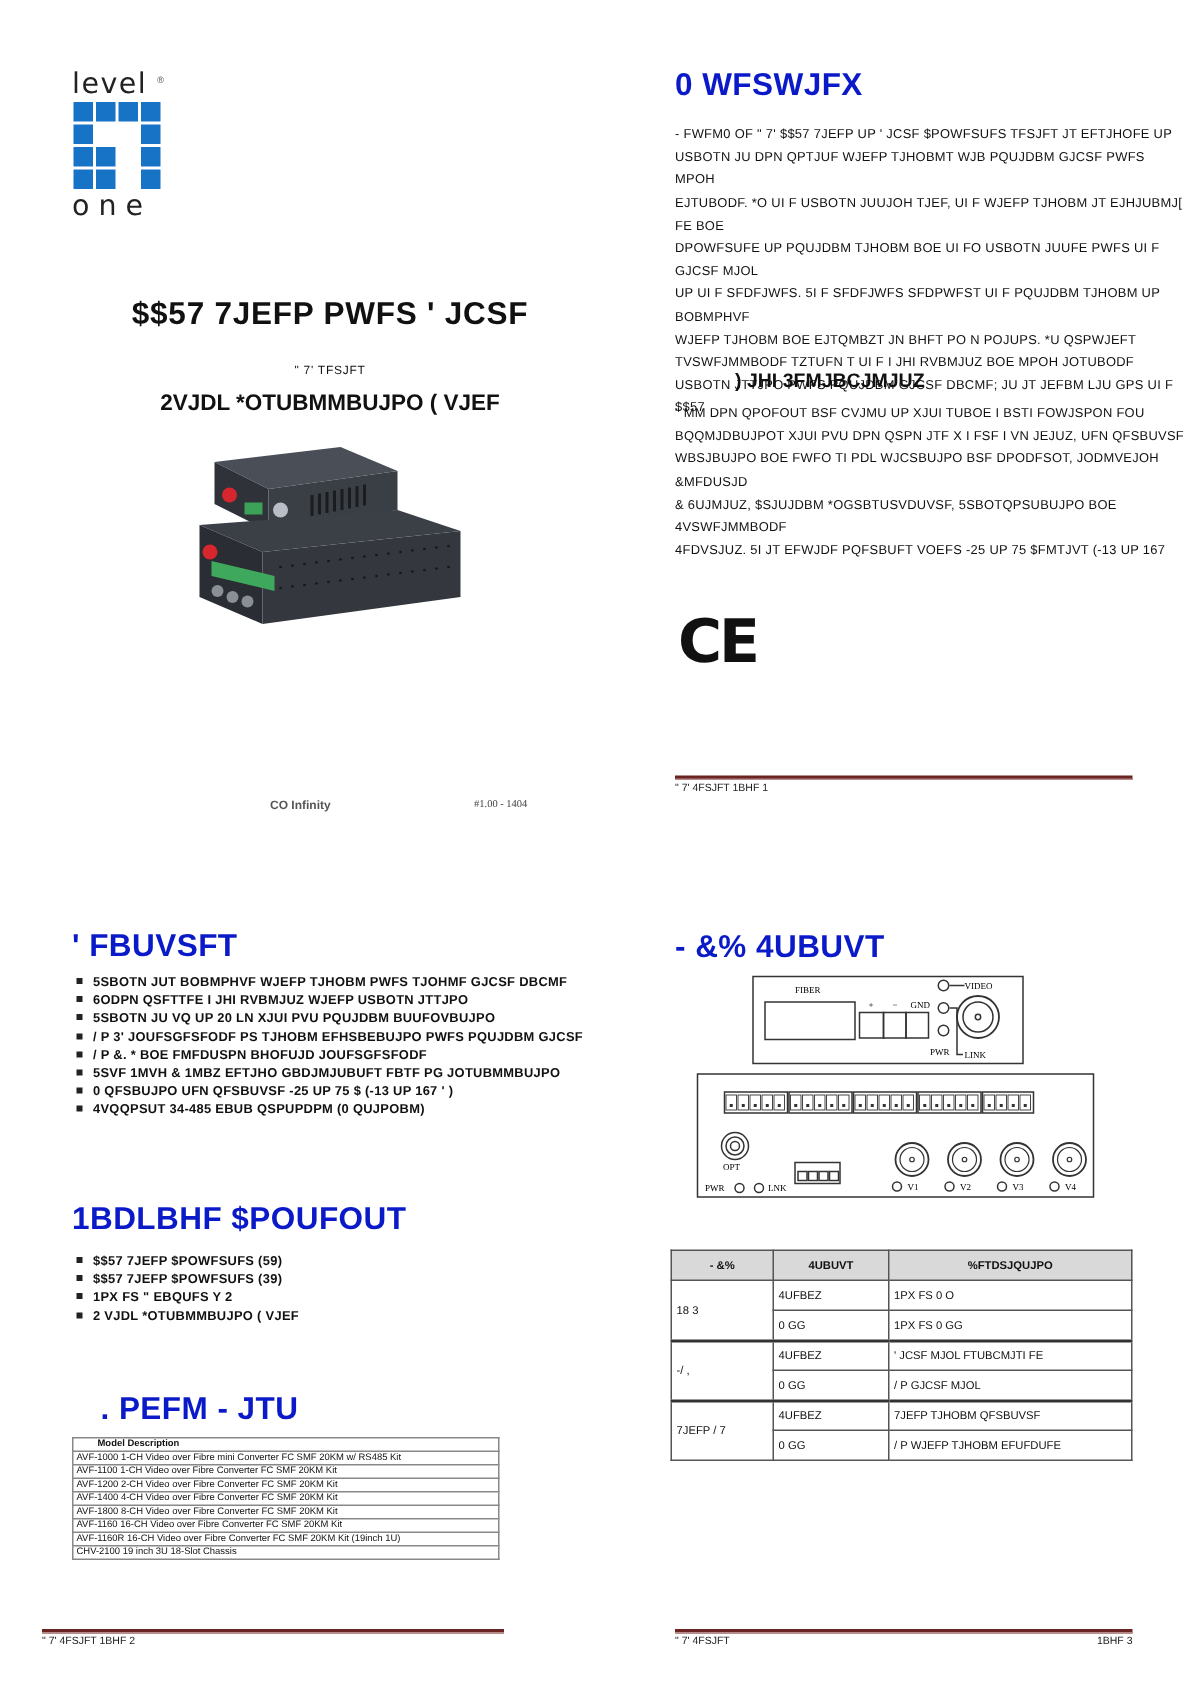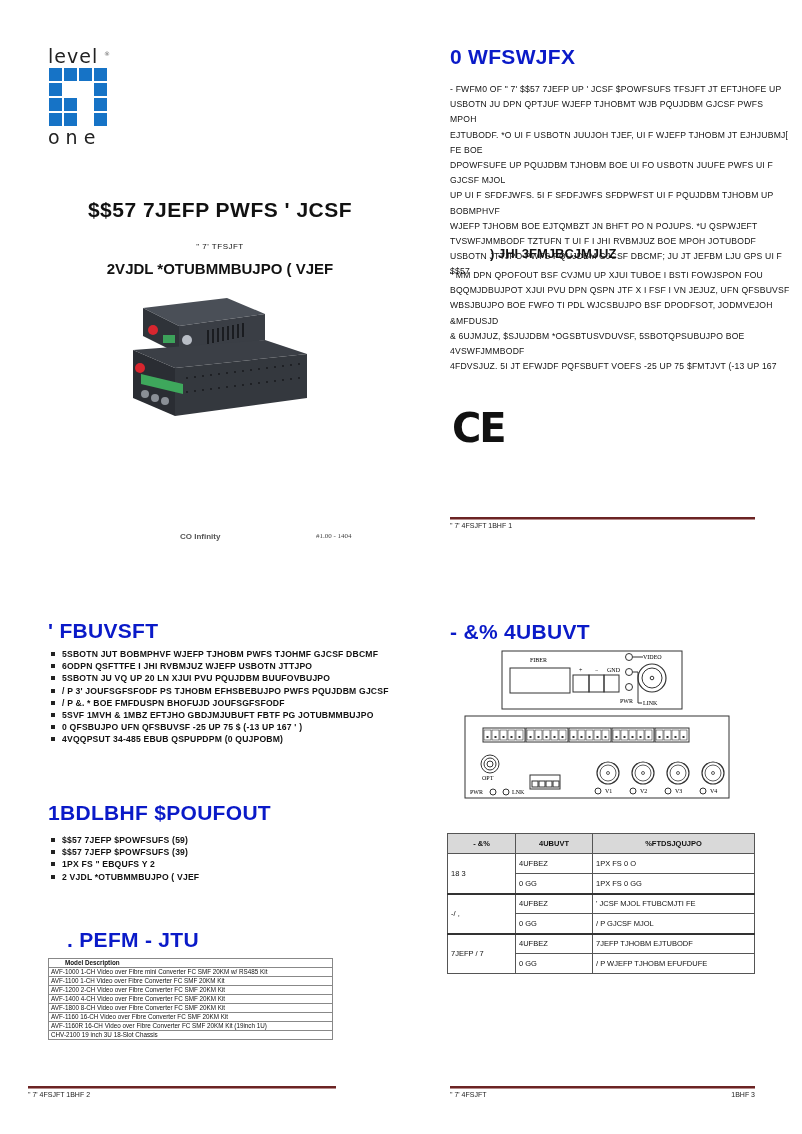--- a/index.html
+++ b/index.html
@@ -401,21 +401,21 @@
         <td>4UFBEZ</td>
         <td>' JCSF MJOL FTUBCMJTI FE</td>
       </tr>
       <tr>
         <td>0 GG</td>
         <td>/ P GJCSF MJOL</td>
       </tr>
       <tr class="grp-start">
         <td rowspan="2">7JEFP / 7</td>
         <td>4UFBEZ</td>
-        <td>7JEFP TJHOBM EJTUBODF</td>
+        <td>7JEFP TJHOBM QFSBUVSF</td>
       </tr>
       <tr>
         <td>0 GG</td>
         <td>/ P WJEFP TJHOBM EFUFDUFE</td>
       </tr>
     </tbody>
 </table>
 
 <div class="abs footer3">
   <div class="rule"></div>

